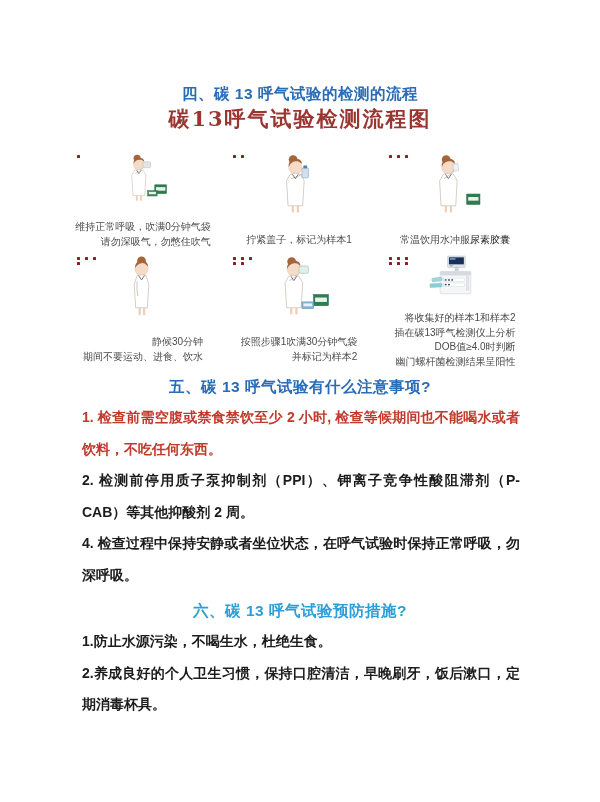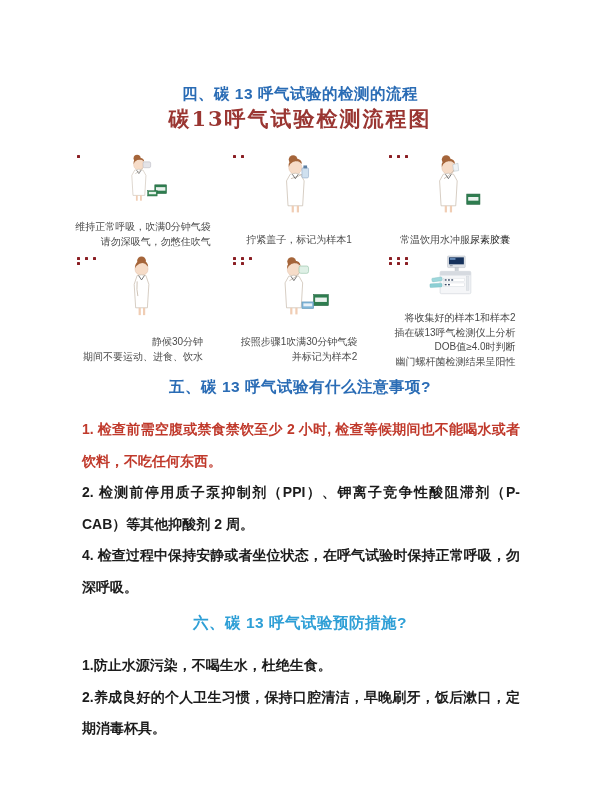--- a/index.html
+++ b/index.html
@@ -35,21 +35,21 @@
     width:max-content;
   }
   .dot { width:3px; height:3px; background:#8b1f24; border-radius:0.5px; display:block; }
   .illo { height:66px; width:130px; }
   .caption {
     margin-top:14px; text-align:right; font-size:10px; color:#4a4a4a;
     line-height:1.45; white-space:nowrap;
   }
   .caption .bold { font-weight:normal; color:#222; }
 
-  .body-text { padding:0 80px 0 82px; margin-top:16px; }
+  .body-text { padding:0 80px 0 82px; margin-top:4px; }
   .body-text p {
     font-size:14px; font-weight:bold; color:#1c1c1c;
     line-height:2.25; text-align:justify;
   }
   .body-text p.red { color:#c0392b; }
   .h-sec { margin-top:8px; }
   .h-sec6 { margin-top:10px; }
 </style>
 </head>
 <body>

